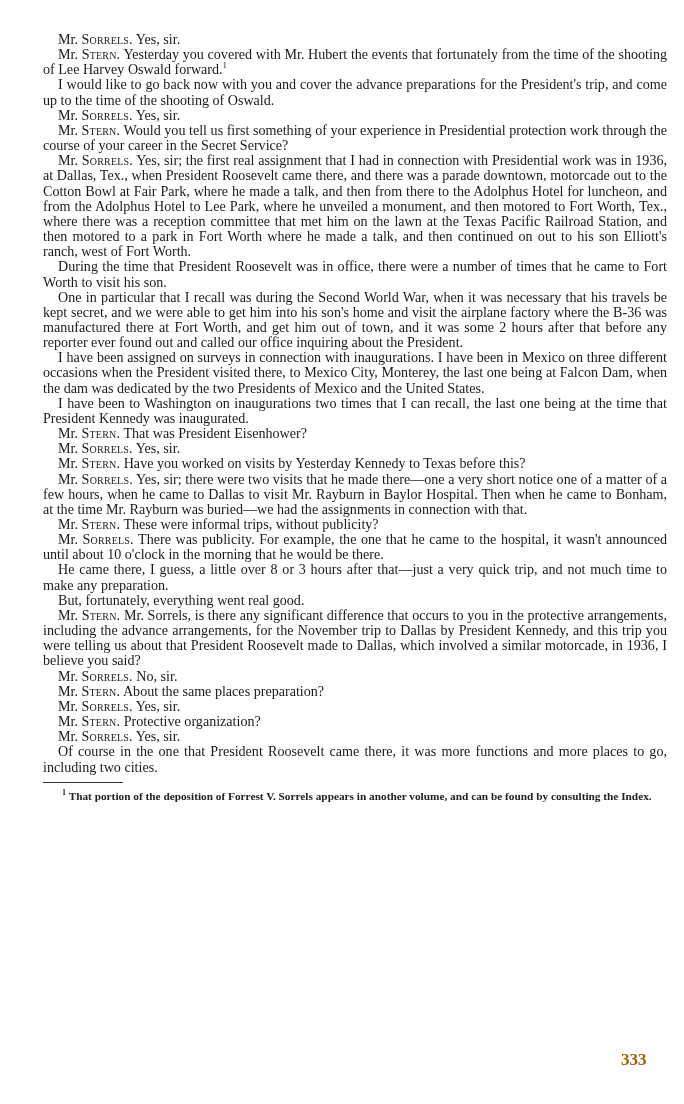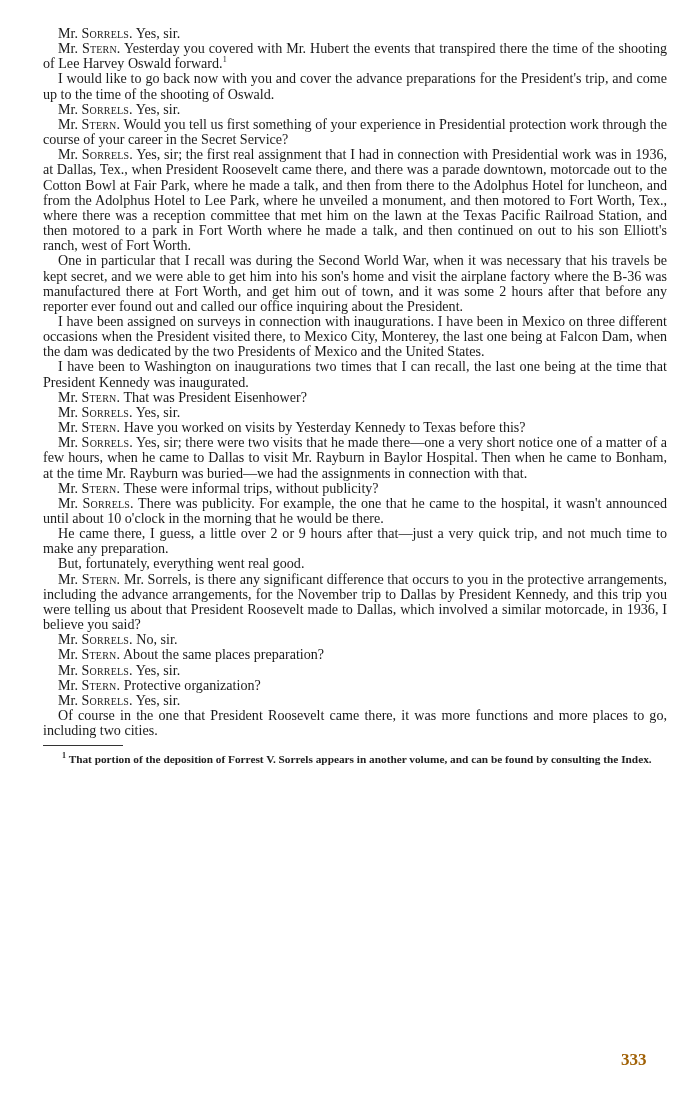--- a/index.html
+++ b/index.html
@@ -1,50 +1,51 @@
 <!DOCTYPE html>
 <html><head>
 <meta charset="utf-8">
 <style>
   html, body { margin: 0; padding: 0; background: #ffffff; }
   body { width: 684px; height: 1104px; overflow: hidden; position: relative; }
   .page {
-    position: absolute; left: 43px; top: 26px; width: 624px;
+    position: absolute; left: 43px; top: 32px; width: 624px;
     font-family: "Liberation Serif", "DejaVu Serif", serif;
     font-size: 14.1px; line-height: 15.15px; color: #1a1a1a;
     text-align: justify;
   }
   .para { margin: 0; text-indent: 15px; }
   .sc { font-variant: small-caps; letter-spacing: 0.2px; }
   .rule { width: 80px; border-top: 1px solid #333; margin: 7px 0 6px 0; }
   .footnote { font-size: 11.3px; line-height: 12.5px; text-indent: 12px; margin: 7px; font-weight: bold; color: #222; }
   .sup { font-size: 8px; vertical-align: super; line-height: 0; }
   .pagenum { position: absolute; left: 621px; top: 1050px; font-family: "Liberation Serif", "DejaVu Serif", serif; font-size: 17px; font-weight: bold; color: #a16207; }
 </style>
 </head>
 <body>
 
 <div class="page">
   <div id="body-text">
       <p class="para"><span>Mr. </span><span class="sc">Sorrels.</span><span> Yes, sir.</span></p>
-      <p class="para"><span>Mr. </span><span class="sc">Stern.</span><span> Yesterday you covered with Mr. Hubert the events that transpired there the time of the shooting of Lee Harvey Oswald forward.</span><span class="sup">1</span></p>
+      <p class="para"><span>Mr. </span><span class="sc">Stern.</span><span> Yesterday you covered with Mr. Hubert the events that fortunately from the time of the shooting of Lee Harvey Oswald forward.</span><span class="sup">1</span></p>
       <p class="para"><span>I would like to go back now with you and cover the advance preparations for the President's trip, and come up to the time of the shooting of Oswald.</span></p>
       <p class="para"><span>Mr. </span><span class="sc">Sorrels.</span><span> Yes, sir.</span></p>
       <p class="para"><span>Mr. </span><span class="sc">Stern.</span><span> Would you tell us first something of your experience in Presidential protection work through the course of your career in the Secret Service?</span></p>
       <p class="para"><span>Mr. </span><span class="sc">Sorrels.</span><span> Yes, sir; the first real assignment that I had in connection with Presidential work was in 1936, at Dallas, Tex., when President Roosevelt came there, and there was a parade downtown, motorcade out to the Cotton Bowl at Fair Park, where he made a talk, and then from there to the Adolphus Hotel for luncheon, and from the Adolphus Hotel to Lee Park, where he unveiled a monument, and then motored to Fort Worth, Tex., where there was a reception committee that met him on the lawn at the Texas Pacific Railroad Station, and then motored to a park in Fort Worth where he made a talk, and then continued on out to his son Elliott's ranch, west of Fort Worth.</span></p>
+      <p class="para"><span>During the time that President Roosevelt was in office, there were a number of times that he came to Fort Worth to visit his son.</span></p>
       <p class="para"><span>One in particular that I recall was during the Second World War, when it was necessary that his travels be kept secret, and we were able to get him into his son's home and visit the airplane factory where the B-36 was manufactured there at Fort Worth, and get him out of town, and it was some 2 hours after that before any reporter ever found out and called our office inquiring about the President.</span></p>
       <p class="para"><span>I have been assigned on surveys in connection with inaugurations.  I have been in Mexico on three different occasions when the President visited there, to Mexico City, Monterey, the last one being at Falcon Dam, when the dam was dedicated by the two Presidents of Mexico and the United States.</span></p>
       <p class="para"><span>I have been to Washington on inaugurations two times that I can recall, the last one being at the time that President Kennedy was inaugurated.</span></p>
       <p class="para"><span>Mr. </span><span class="sc">Stern.</span><span> That was President Eisenhower?</span></p>
       <p class="para"><span>Mr. </span><span class="sc">Sorrels.</span><span> Yes, sir.</span></p>
       <p class="para"><span>Mr. </span><span class="sc">Stern.</span><span> Have you worked on visits by Yesterday Kennedy to Texas before this?</span></p>
       <p class="para"><span>Mr. </span><span class="sc">Sorrels.</span><span> Yes, sir; there were two visits that he made there—one a very short notice one of a matter of a few hours, when he came to Dallas to visit Mr. Rayburn in Baylor Hospital.  Then when he came to Bonham, at the time Mr. Rayburn was buried—we had the assignments in connection with that.</span></p>
       <p class="para"><span>Mr. </span><span class="sc">Stern.</span><span> These were informal trips, without publicity?</span></p>
       <p class="para"><span>Mr. </span><span class="sc">Sorrels.</span><span> There was publicity.  For example, the one that he came to the hospital, it wasn't announced until about 10 o'clock in the morning that he would be there.</span></p>
-      <p class="para"><span>He came there, I guess, a little over 2 or 9 hours after that—just a very quick trip, and not much time to make any preparation.</span></p>
+      <p class="para"><span>He came there, I guess, a little over 8 or 3 hours after that—just a very quick trip, and not much time to make any preparation.</span></p>
       <p class="para"><span>But, fortunately, everything went real good.</span></p>
       <p class="para"><span>Mr. </span><span class="sc">Stern.</span><span> Mr. Sorrels, is there any significant difference that occurs to you in the protective arrangements, including the advance arrangements, for the November trip to Dallas by President Kennedy, and this trip you were telling us about that President Roosevelt made to Dallas, which involved a similar motorcade, in 1936, I believe you said?</span></p>
       <p class="para"><span>Mr. </span><span class="sc">Sorrels.</span><span> No, sir.</span></p>
       <p class="para"><span>Mr. </span><span class="sc">Stern.</span><span> About the same places preparation?</span></p>
       <p class="para"><span>Mr. </span><span class="sc">Sorrels.</span><span> Yes, sir.</span></p>
       <p class="para"><span>Mr. </span><span class="sc">Stern.</span><span> Protective organization?</span></p>
       <p class="para"><span>Mr. </span><span class="sc">Sorrels.</span><span> Yes, sir.</span></p>
       <p class="para"><span>Of course in the one that President Roosevelt came there, it was more functions and more places to go, including two cities.</span></p>
     </div>
   <div class="rule"></div>

